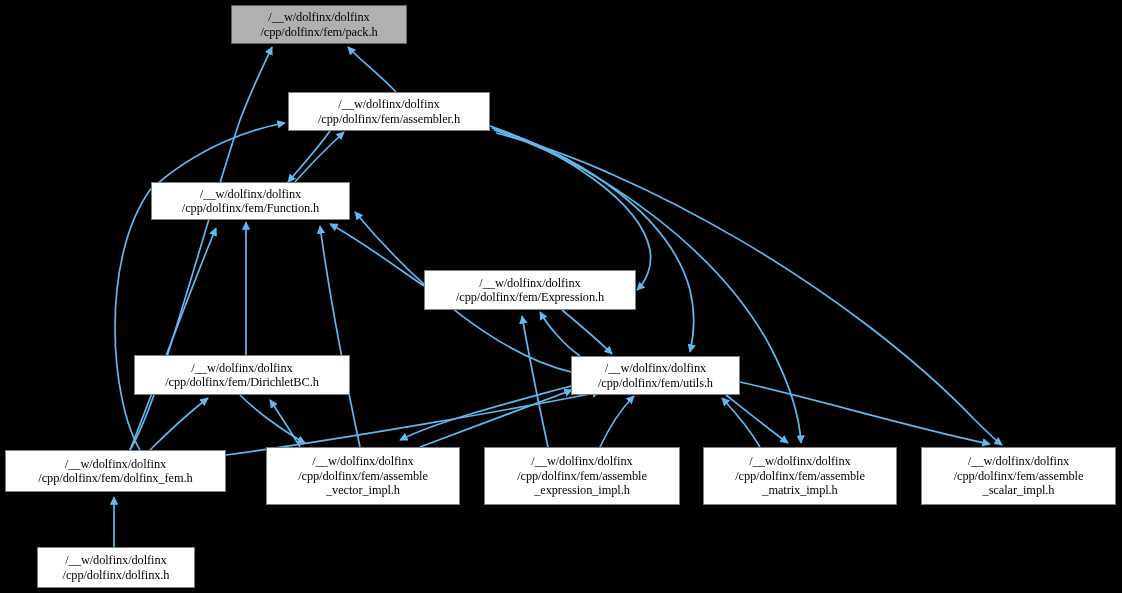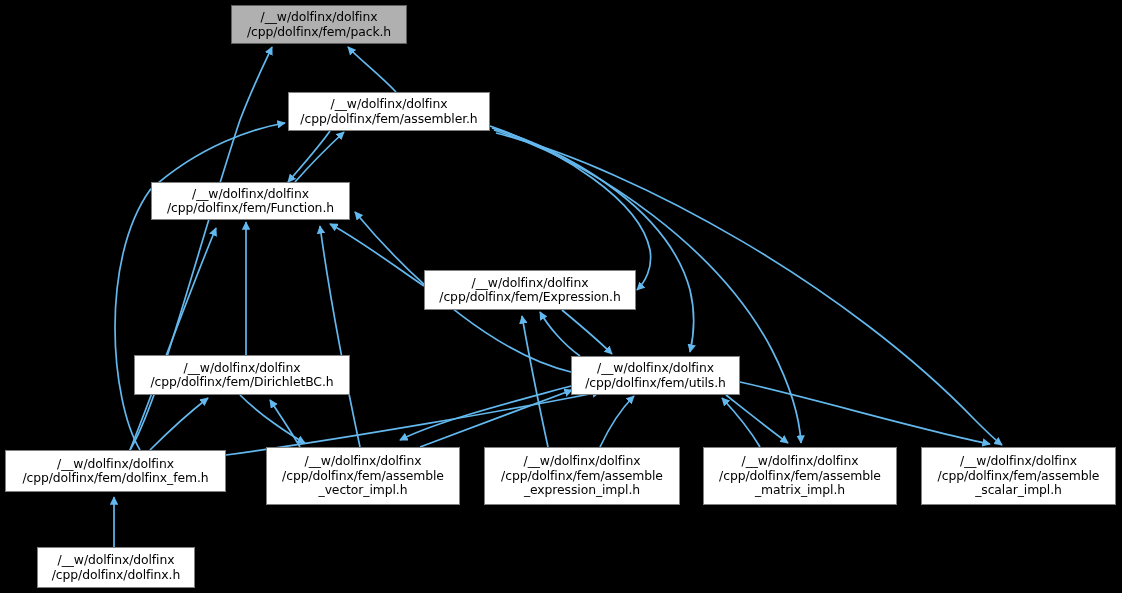--- a/index.html
+++ b/index.html
@@ -2,21 +2,21 @@
 <html><head>
 <meta charset="utf-8">
 <style>
   html,body{margin:0;padding:0;background:#000;}
   #canvas{position:relative;width:1122px;height:593px;background:#000;overflow:hidden;
           font-family:"DejaVu Sans","Liberation Sans",sans-serif;}
   svg.edges{position:absolute;left:0;top:0;width:1122px;height:593px;}
   .node{position:absolute;box-sizing:border-box;border:1px solid #808080;
         background:#ffffff;color:#000000;display:flex;align-items:center;
         justify-content:center;text-align:center;font-size:12.4px;line-height:1.17;
-        letter-spacing:-0.1px;white-space:pre;padding:14px 4px;}
+        letter-spacing:-0.1px;white-space:pre;padding:14px 4px;font-family:Liberation Serif, serif;}
   .node.highlight{background:#b0b0b0;border:1px solid #606060;}
   .node span{display:block;}
 </style>
 </head>
 <body>
 
 <div id="canvas">
   <svg class="edges" viewBox="0 0 1122 593">
     <defs>
       <marker id="arrow" viewBox="0 0 10 10" refX="9" refY="5" markerWidth="5" markerHeight="5" orient="auto-start-reverse">

